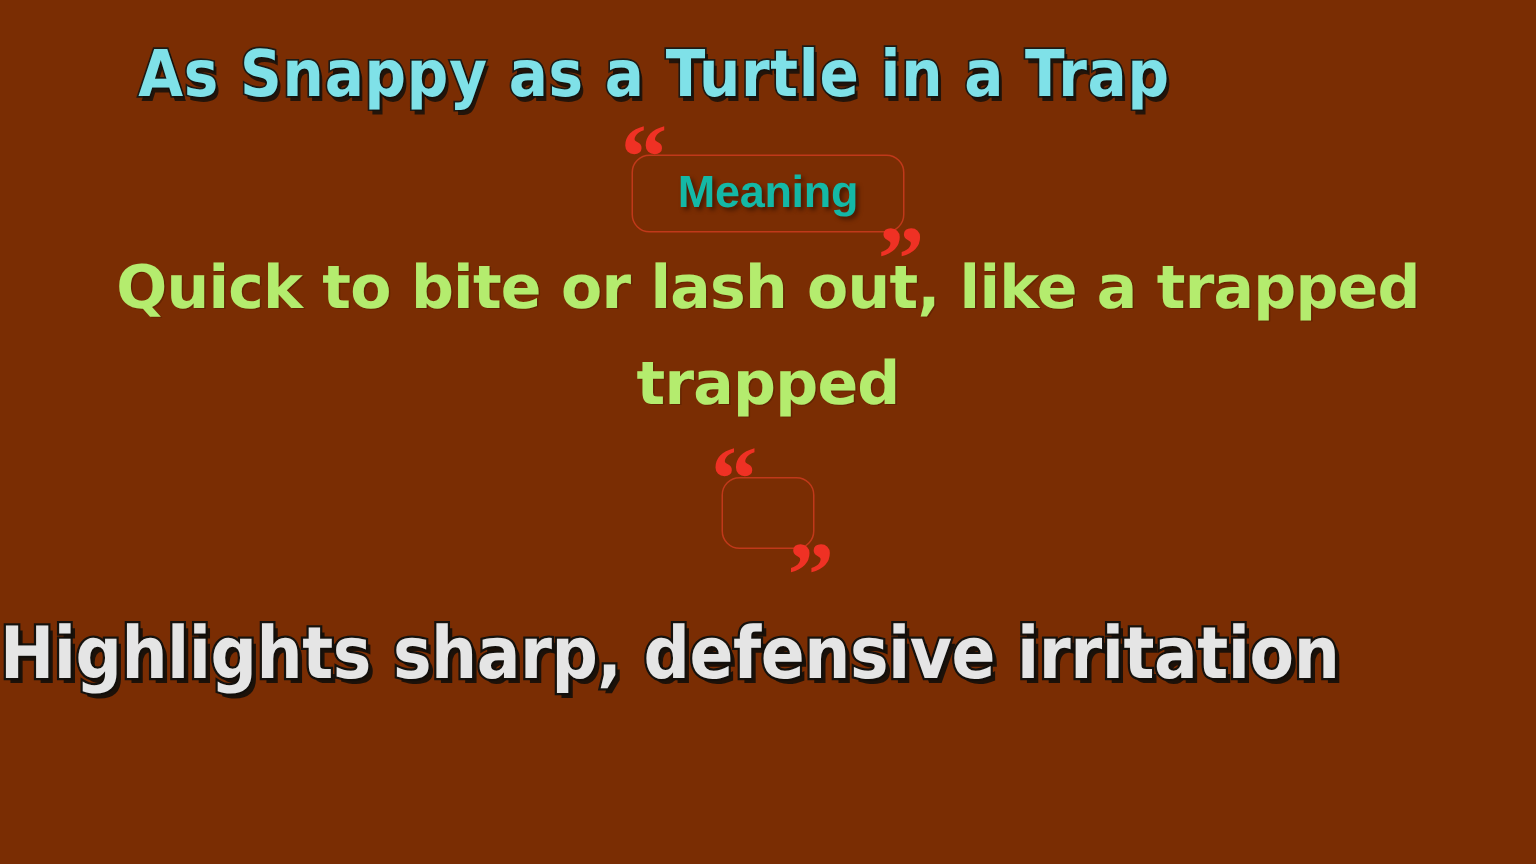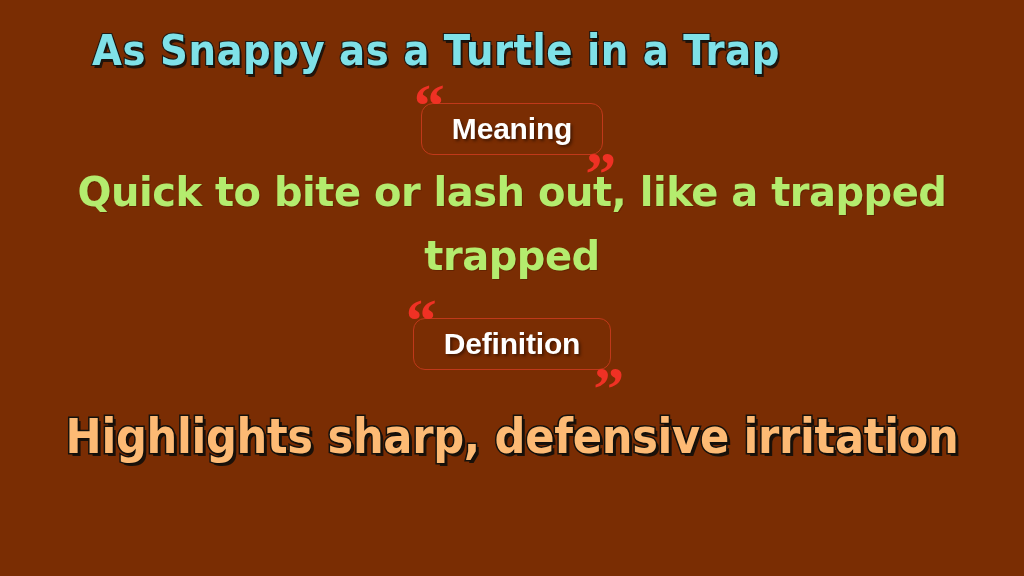--- a/index.html
+++ b/index.html
@@ -58,21 +58,21 @@
     display: inline-flex;
     align-items: center;
     justify-content: center;
     min-height: 48px;
   }
   .badge-label {
     font-family: "Liberation Sans", sans-serif;
     font-weight: 700;
     font-size: 30px;
     line-height: 32px;
-    color: #ffffff;
+    color: #14b8a6;
     letter-spacing: -0.2px;
     text-shadow: 2px 2px 3px rgba(30,10,2,0.55);
     white-space: nowrap;
     text-align: center;
   }
   .quote {
     position: absolute;
     font-family: "Liberation Serif", "DejaVu Serif", serif;
     font-weight: 700;
     font-size: 62px;
@@ -107,28 +107,28 @@
     letter-spacing: -0.5px;
     color: #b4ec6e;
     text-shadow: 1px 1px 0 rgba(60,20,2,0.35);
   }
 
   
   .definition-text {
     position: absolute;
     left: 0;
     top: 405px;
-    width: 1024px;
+    width: 823px;
     text-align: center;
     font-family: "Liberation Sans Narrow", "DejaVu Sans Condensed", "Liberation Sans", sans-serif;
     font-weight: 700;
     font-size: 48px;
     line-height: 62px;
     letter-spacing: -0.3px;
-    color: #fdba74;
+    color: #e5e5e5;
     -webkit-text-stroke: 3px #15120e;
     paint-order: stroke fill;
     text-shadow: 3px 3px 0 rgba(18,14,10,0.9);
     white-space: nowrap;
   }
 </style>
 </head>
 <body>
 
 <div id="slide">
@@ -141,20 +141,19 @@
       <span class="badge-label">Meaning</span>
       <span class="quote close">”</span>
     </div>
   </div>
 
   <div class="meaning-text">Quick to bite or lash out, like a trapped trapped</div>
 
   <div class="badge-wrap" id="badge-definition-wrap">
     <div class="badge">
       <span class="quote open">“</span>
-      <span class="badge-label">Definition</span>
       <span class="quote close">”</span>
     </div>
   </div>
 
   <div class="definition-text">Highlights sharp, defensive irritation</div>
 
 </div>
 
 </body></html>

